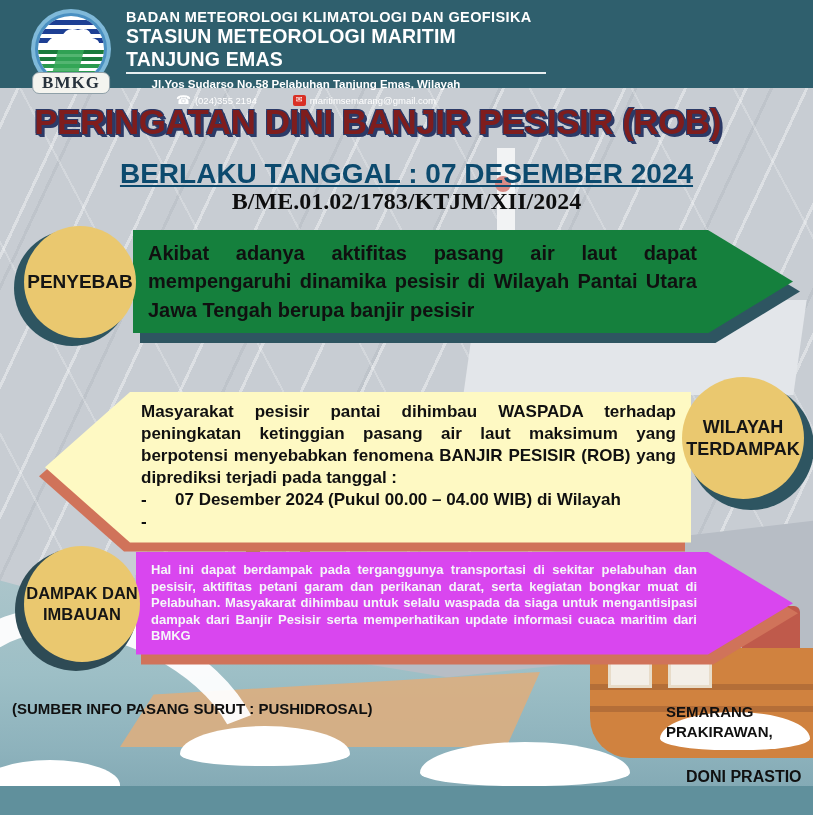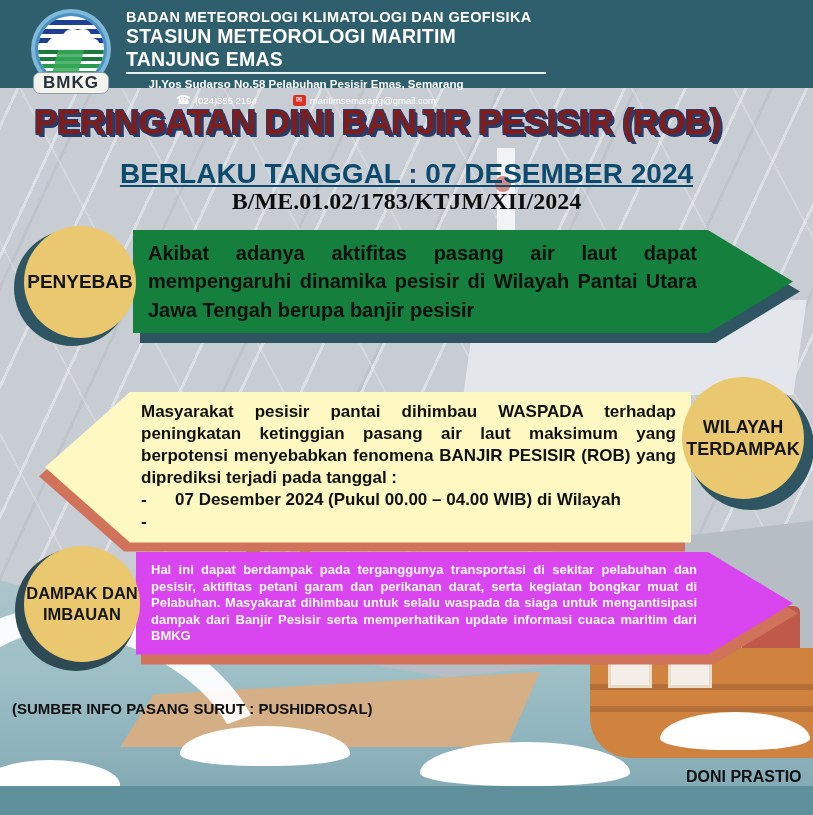--- a/index.html
+++ b/index.html
@@ -25,21 +25,21 @@
   .boat{position:absolute;left:590px;top:648px;width:223px;height:110px;background:#d0823f;border-radius:0 0 0 40px;z-index:1;}
   .boat .plank{position:absolute;left:0;width:100%;height:6px;background:#9c5e33;opacity:.55;}
   .boat .win{position:absolute;top:10px;width:38px;height:24px;background:#f3efe8;border:3px solid #e8dcc9;}
   .cabin{position:absolute;left:742px;top:606px;width:58px;height:46px;background:#bf5a4b;border-radius:6px 6px 0 0;z-index:1;}
   .swoosh{position:absolute;left:-60px;top:618px;width:280px;height:170px;border:26px solid #fff;border-color:#fff transparent transparent #fff;border-radius:50%;transform:rotate(24deg);z-index:1;opacity:.95;}
   .wave{position:absolute;background:#fff;border-radius:50% 50% 45% 45%/70% 70% 30% 30%;z-index:1;}
   .seabottom{position:absolute;left:0;top:786px;width:813px;height:29px;background:#60909c;z-index:1;}
 
   
   .header{position:absolute;left:0;top:0;width:813px;height:88px;background:#2f5f6d;z-index:3;}
-  .logo-wrap{position:absolute;left:28px;top:6px;width:86px;height:86px;z-index:4;}
+  .logo-wrap{position:absolute;left:28px;top:6px;width:86px;height:86px;z-index:4;font-family:Liberation Serif, serif;}
   .logo-badge{position:absolute;left:50%;transform:translateX(-50%);bottom:-2px;background:#f4f4ef;border:1px solid #8fa0a8;border-radius:7px;padding:0 9px;font-size:17px;font-weight:bold;color:#27323c;letter-spacing:1px;}
   .header-text{position:absolute;left:126px;top:9px;width:420px;color:#fff;z-index:4;}
   .ht1{font-size:14.5px;font-weight:bold;letter-spacing:.4px;}
   .ht2{font-size:19.5px;font-weight:bold;letter-spacing:.2px;border-bottom:2px solid #e8eef0;display:inline-block;padding-bottom:1px;}
   .ht3{font-size:11.5px;font-weight:bold;margin-top:4px;text-align:center;width:360px;}
   .ht4{display:flex;gap:36px;justify-content:center;width:360px;margin-top:3px;font-size:9.5px;align-items:center;}
   .contact{display:flex;align-items:center;gap:4px;}
   .mail-ic{display:inline-flex;align-items:center;justify-content:center;width:13px;height:11px;background:#d93025;color:#fff;font-size:8px;border-radius:2px;line-height:1;}
   .phone-ic{font-size:12px;}
 
@@ -128,21 +128,21 @@
         <rect x="10" y="58" width="66" height="4" fill="#2a9a4e"></rect>
         <rect x="10" y="65" width="66" height="5" fill="#2a9a4e"></rect>
         <path d="M30 44 L56 44 L48 76 L22 76 Z" fill="#35a858" opacity=".85"></path>
       </g>
     </svg>
     <div class="logo-badge">BMKG</div>
   </div>
   <div class="header-text">
     <div class="ht1">BADAN  METEOROLOGI KLIMATOLOGI DAN GEOFISIKA</div>
     <div><span class="ht2">STASIUN METEOROLOGI MARITIM TANJUNG EMAS</span></div>
-    <div class="ht3">Jl.Yos Sudarso No.58 Pelabuhan Pesisir Emas, Semarang</div>
+    <div class="ht3">Jl.Yos Sudarso No.58 Pelabuhan Tanjung Emas, Wilayah</div>
     <div class="ht4">
       <span class="contact">
         <span class="phone-ic">☎</span>
         <span>(024)355 2194</span>
       </span>
       <span class="contact">
         <span class="mail-ic">✉</span>
         <span>maritimsemarang@gmail.com</span>
       </span>
     </div>
@@ -181,15 +181,19 @@
   <div class="badge badge-dampak">
     <span>DAMPAK DAN</span>
     <span>IMBAUAN</span>
   </div>
   <div class="arrowwrap wrap3">
     <div class="arrow-shadow clipR"></div>
     <div class="arrow-body clipR">Hal ini dapat berdampak pada terganggunya transportasi di sekitar pelabuhan dan pesisir, aktifitas petani garam dan perikanan darat, serta kegiatan bongkar muat di Pelabuhan. Masyakarat dihimbau untuk selalu waspada da siaga untuk mengantisipasi dampak dari Banjir Pesisir serta memperhatikan update informasi cuaca maritim dari BMKG</div>
   </div>
 
   <div class="source">(SUMBER INFO PASANG SURUT : PUSHIDROSAL)</div>
+  <div class="sign">
+    <div>SEMARANG</div>
+    <div>PRAKIRAWAN,</div>
+  </div>
   <div class="signname">DONI PRASTIO</div>
 
 </div>
 
 </body></html>

